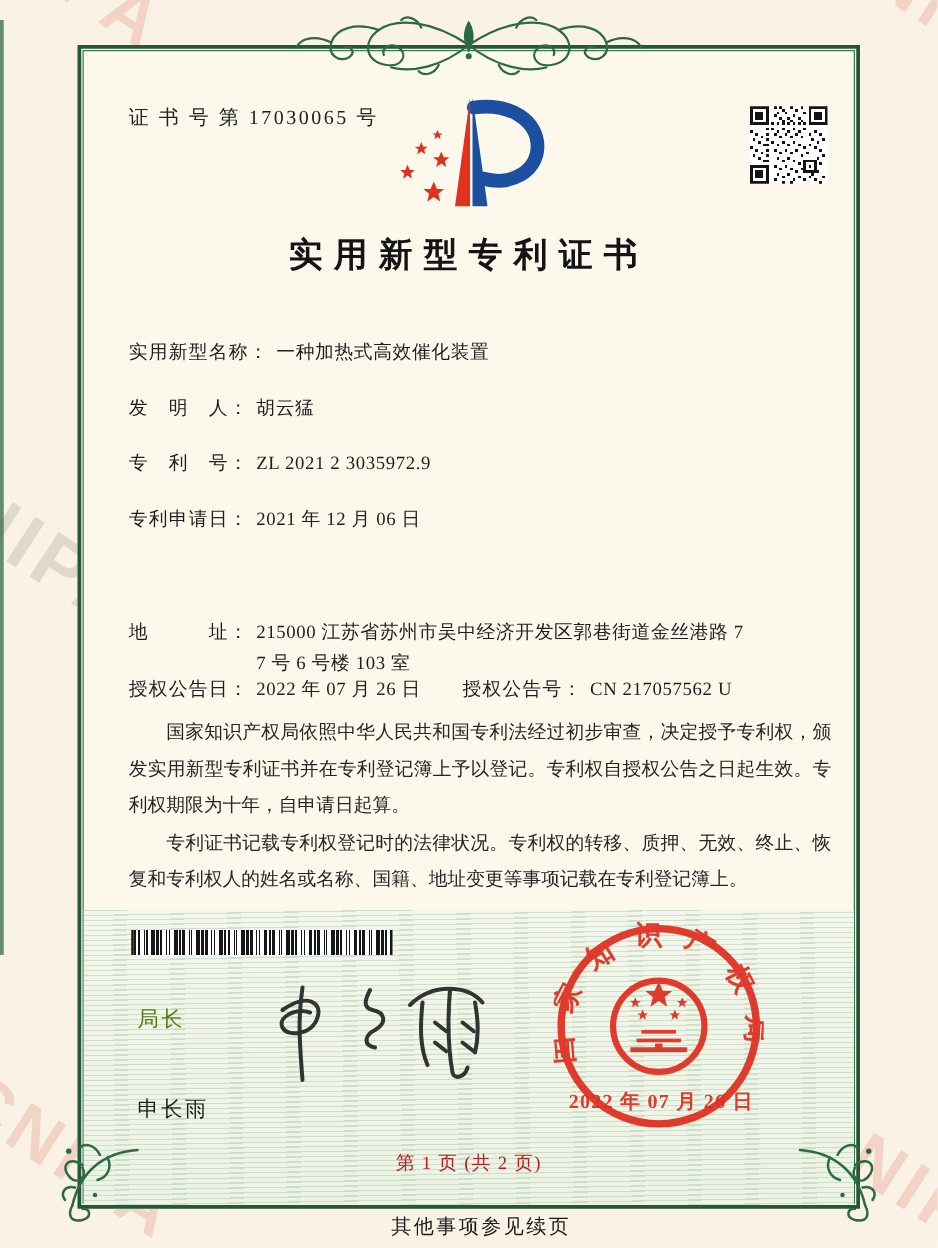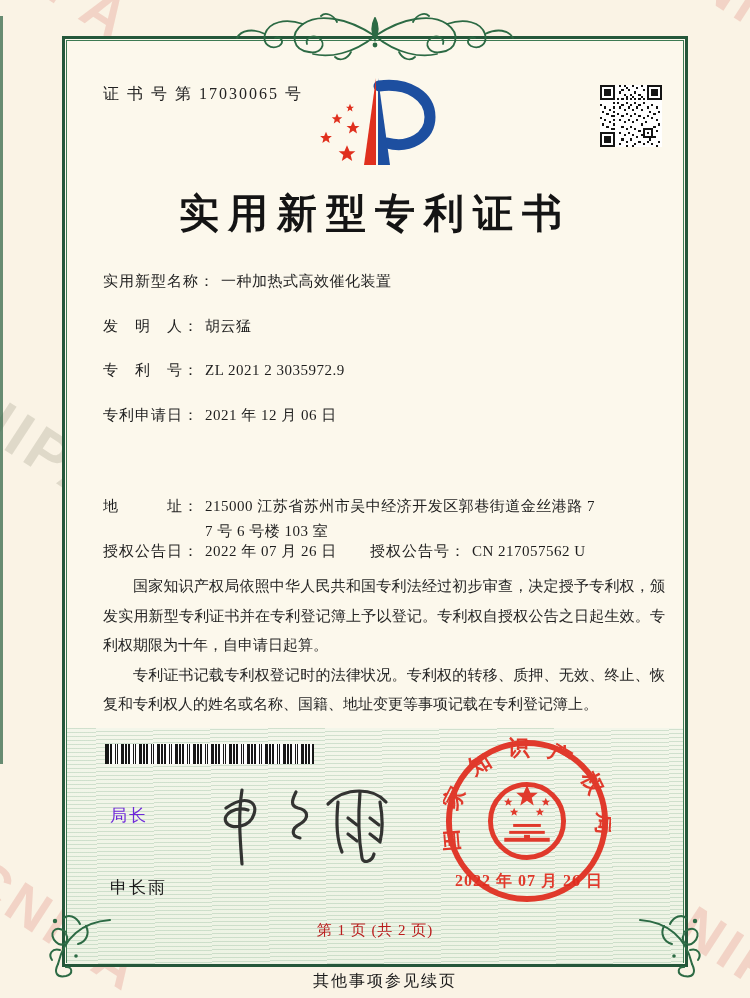--- a/index.html
+++ b/index.html
@@ -28,42 +28,42 @@
        repeating-linear-gradient(179deg, rgba(118,168,132,0.28) 0 1px, rgba(255,255,255,0) 1px 4px),
        linear-gradient(#f3f6ea,#edf3e4);
   }
 
   .cert-no{position:absolute;left:103px;top:84px;font-size:16px;letter-spacing:2px;color:#222;}
 
   .logo{position:absolute;left:306px;top:72px;}
   .qr{position:absolute;left:600px;top:85px;}
 
   .title{position:absolute;left:0;right:0;top:186px;text-align:center;
-         font-size:40px;font-weight:bold;letter-spacing:9px;color:#141414;}
+         font-size:27px;font-weight:bold;letter-spacing:9px;color:#141414;}
 
   .row{position:absolute;left:103px;font-size:15px;color:#1e1e1e;white-space:nowrap;font-family:Liberation Serif, serif;}
   .row .lbl{letter-spacing:1px;}
   .row .val{margin-left:6px;letter-spacing:0.5px;}
   .addr-val{display:inline-block;vertical-align:top;line-height:25px;white-space:normal;width:470px;}
   .grant2{position:absolute;left:267px;top:0;}
 
   .paras{position:absolute;left:103px;width:562px;top:572px;font-size:15px;line-height:29.5px;
          color:#252525;text-align:justify;}
   .paras p{margin:0;text-indent:2em;}
 
   .barcode{position:absolute;left:105px;top:744px;width:205px;height:20px;background:
      repeating-linear-gradient(90deg,
        #161616 0 2px, #fdfdfd 2px 3px,
        #161616 3px 5px, #fdfdfd 5px 8px,
        #161616 8px 9px, #fdfdfd 9px 10px,
        #161616 10px 11px, #fdfdfd 11px 14px,
        #161616 14px 17px, #fdfdfd 17px 18px);
      border-left:2px solid #161616;border-right:2px solid #161616;}
 
-  .signoff-title{position:absolute;left:110px;top:804px;font-size:17px;color:#6d28d9;
+  .signoff-title{position:absolute;left:110px;top:804px;font-size:17px;color:#4d7c0f;
       font-family:Liberation Sans, sans-serif;letter-spacing:2px;}
   .signoff-name{position:absolute;left:110px;top:841px;font-size:17px;color:#1c1c1c;
       font-family:"Liberation Sans","DejaVu Sans",sans-serif;letter-spacing:2px;margin-top:35px;}
   .signature{position:absolute;left:212px;top:776px;}
 
   .seal{position:absolute;left:443px;top:737px;}
   .seal-date{position:absolute;left:443px;top:871px;width:172px;text-align:center;
       color:#e02b1d;font-size:16px;letter-spacing:1px;font-weight:bold;opacity:.92;}
 
   .footer-page{position:absolute;left:0;right:0;top:921px;text-align:center;

